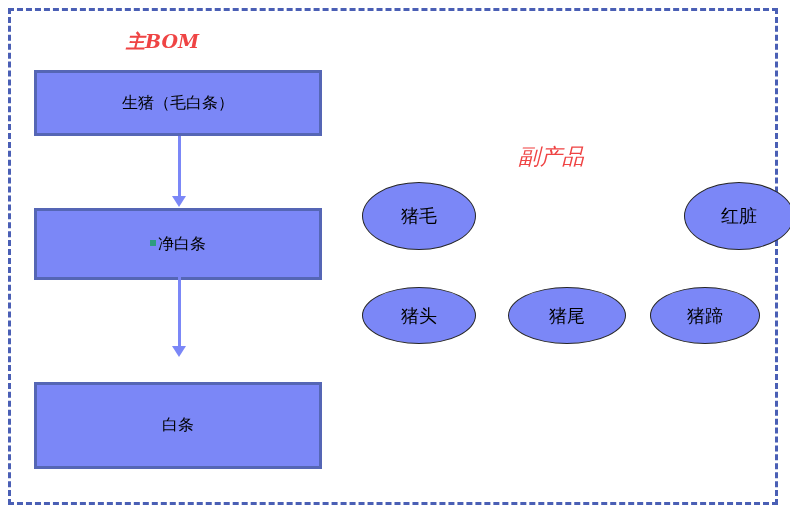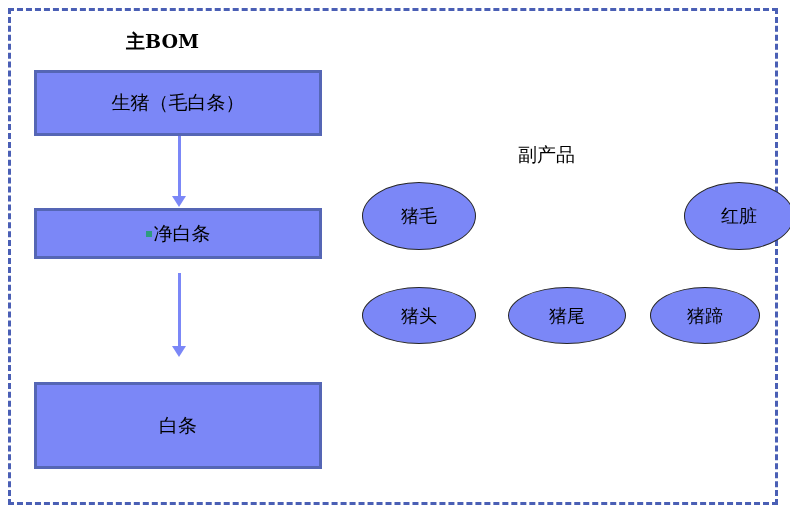--- a/index.html
+++ b/index.html
@@ -24,57 +24,58 @@
     left: 8px;
     top: 8px;
     width: 770px;
     height: 497px;
     border: 3px dashed #4a5fb5;
     box-sizing: border-box;
   }
   
   .heading {
     position: absolute;
-    color: #000000;
+    color: #ef4444;
     white-space: nowrap;
     font-family: "DejaVu Serif", "Liberation Serif", serif;
+    font-style: italic;
   }
   .heading-main {
     left: 126px;
     top: 29px;
     font-size: 19px;
     font-weight: bold;
     letter-spacing: 0px;
   }
   .heading-by {
     left: 518px;
     top: 142px;
-    font-size: 19px;
+    font-size: 22px;
     font-weight: normal;
   }
   
   .proc-box {
     position: absolute;
     left: 34px;
     width: 288px;
     background: #7b87f7;
     border: 3px solid #5566b5;
     box-sizing: border-box;
     display: flex;
     align-items: center;
     justify-content: center;
   }
   .proc-box .box-label {
-    font-size: 19px;
+    font-size: 16px;
     color: #000000;
     white-space: nowrap;
     font-family: "DejaVu Serif", "Liberation Serif", serif;
   }
   #box-raw-pig   { top: 70px;  height: 66px; }
-  #box-clean     { top: 208px; height: 51px; }
+  #box-clean     { top: 208px; height: 72px; }
   #box-carcass   { top: 358px; height: 87px; margin-top: 24px; }
 
   
   .bullet-square {
     display: inline-block;
     width: 6px;
     height: 6px;
     background: #2e9c7e;
     vertical-align: middle;
     margin-right: 2px;

